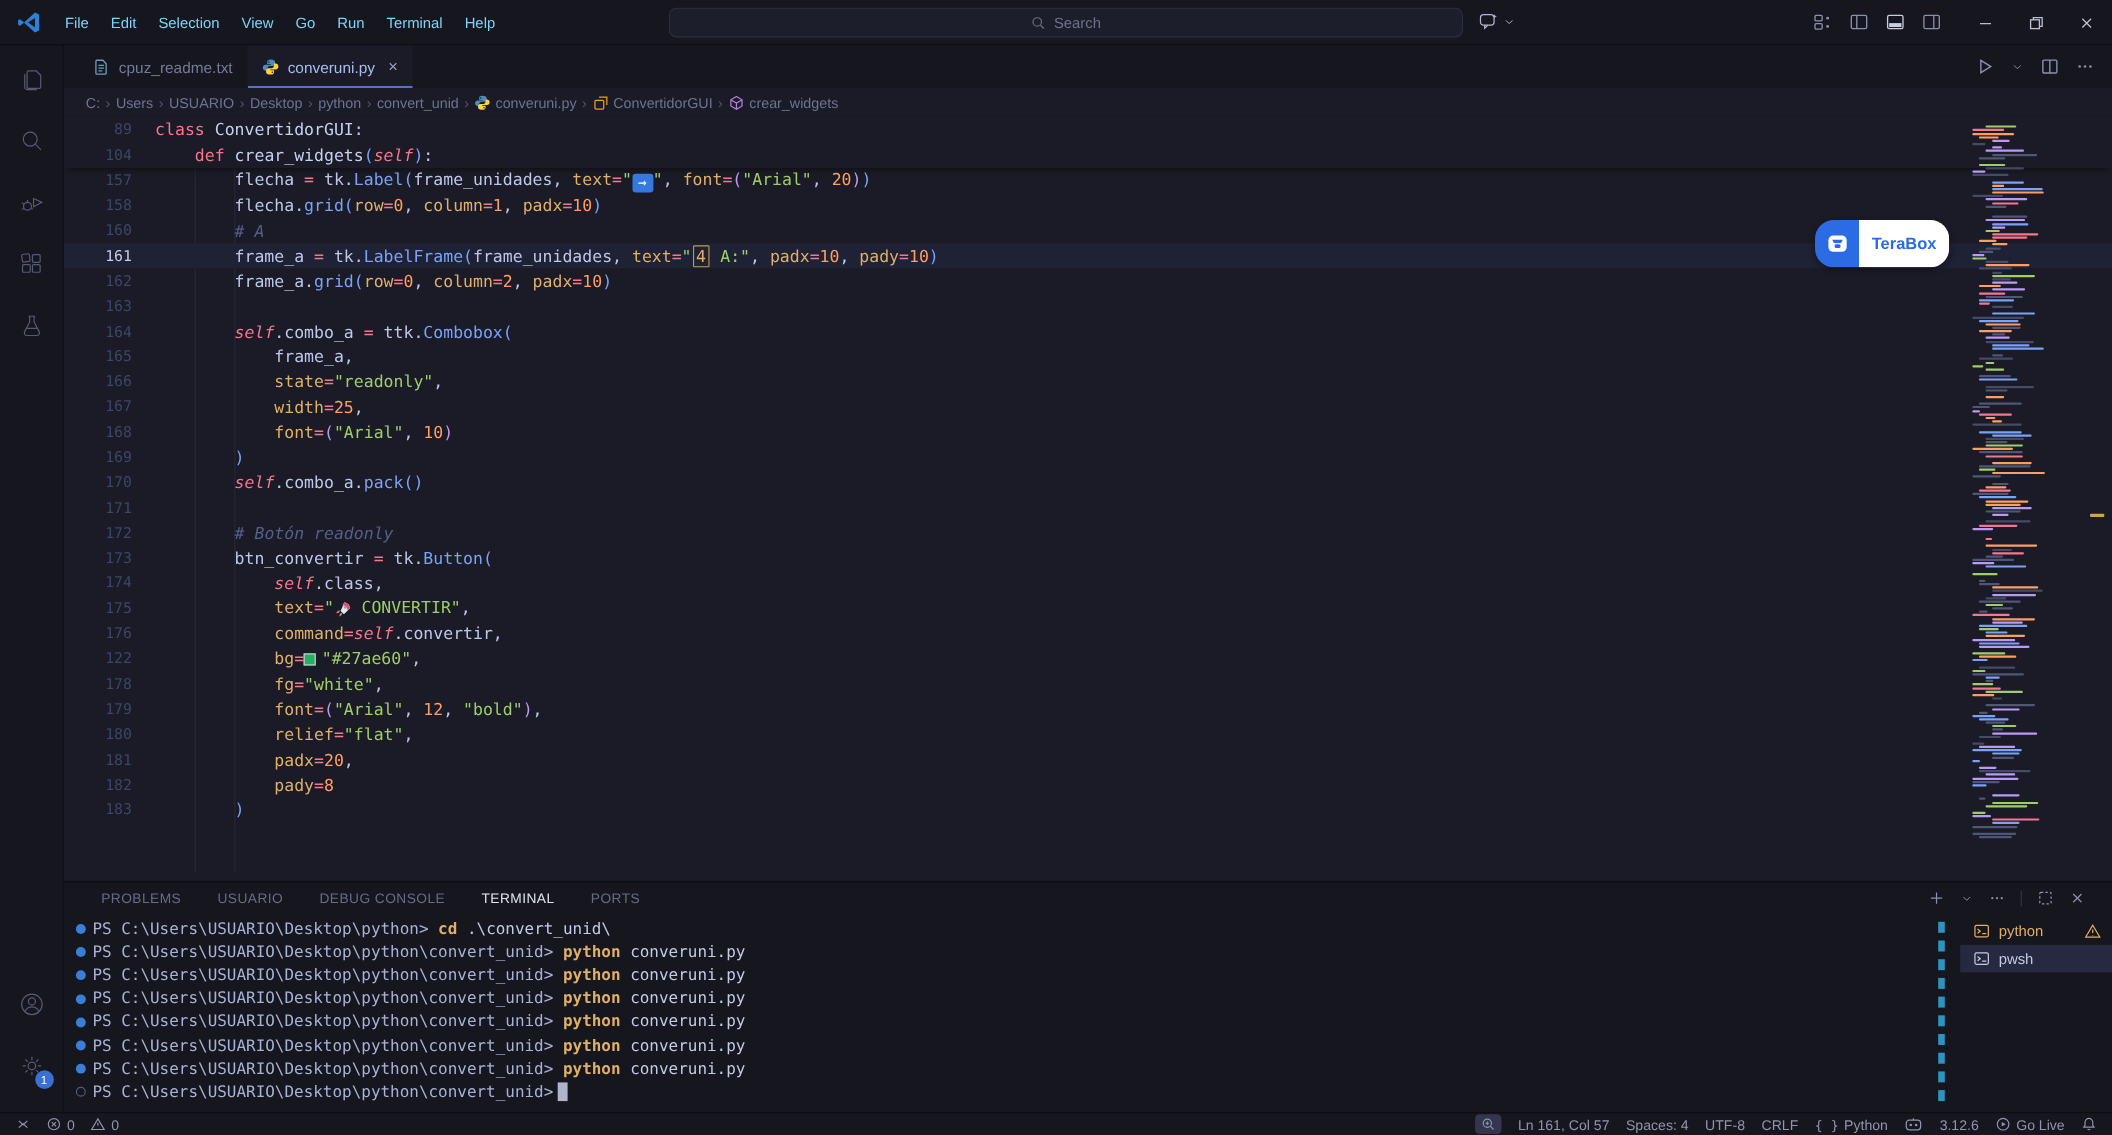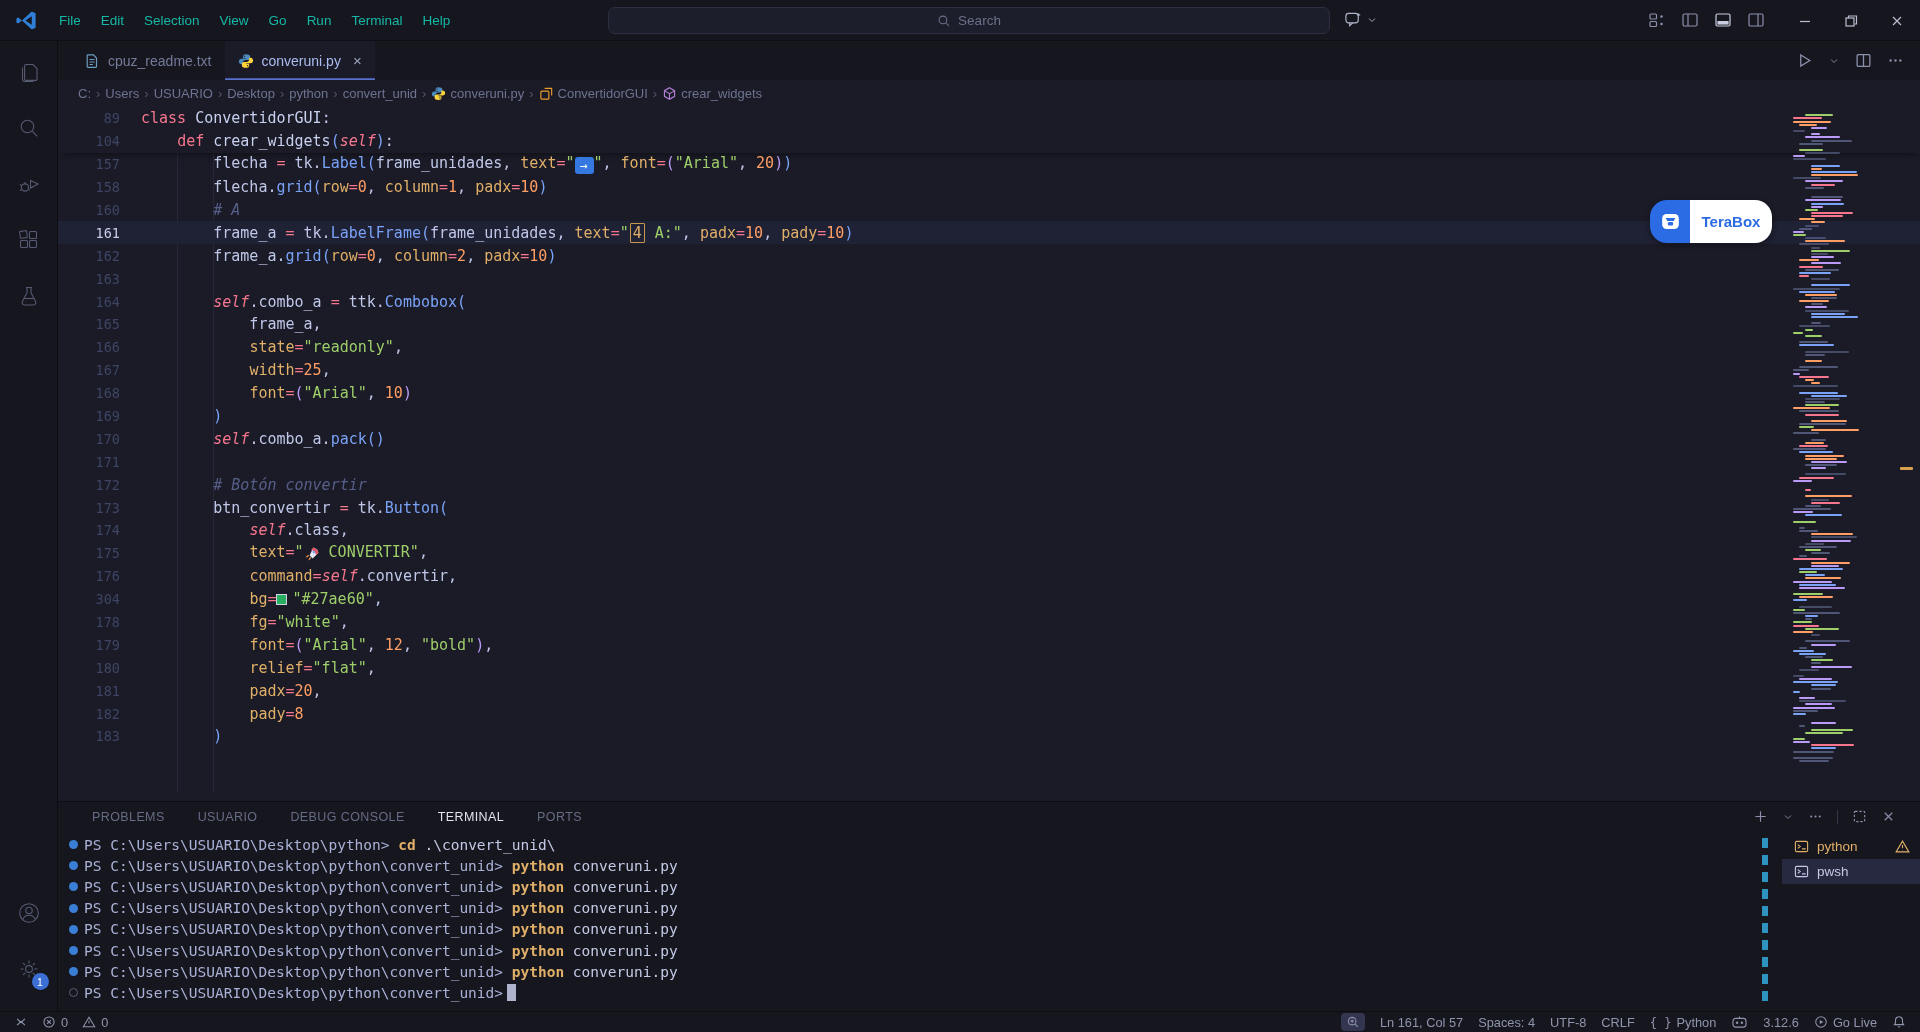--- a/index.html
+++ b/index.html
@@ -6,21 +6,21 @@
   *{box-sizing:border-box;}
   .window{width:1920px;height:1032px;display:flex;flex-direction:column;background:#16161e;
     font-family:"Liberation Sans",sans-serif;color:#a9b1d6;-webkit-font-smoothing:antialiased;}
   svg{display:block;}
   .icon{width:16px;height:16px;stroke:currentColor;fill:none;stroke-width:1.2;}
 
   
   .titlebar{position:relative;height:41px;flex:none;display:flex;align-items:center;background:#16161e;border-bottom:1px solid #0d0d13;}
   .vscode-logo{width:23px;height:23px;margin:0 11px 0 15px;}
   .menus{display:flex;align-items:center;}
-  .menu-item{padding:0 10px;height:27px;line-height:27px;font-size:13.5px;color:#14b8a6;border-radius:5px;cursor:default;}
+  .menu-item{padding:0 10px;height:27px;line-height:27px;font-size:13.5px;color:#7dd3fc;border-radius:5px;cursor:default;}
   .nav-arrows{display:flex;gap:14px;margin-left:150px;color:#c3c8da;}
   .nav-arrows .icon{width:18px;height:18px;}
   .search-box{position:absolute;left:608px;top:7px;width:722px;height:27px;background:#1d1e2b;border:1px solid #2c2e42;
     border-radius:7px;display:flex;align-items:center;justify-content:center;gap:7px;color:#6b7189;font-size:13.5px;}
   .copilot-wrap{position:absolute;left:1344px;top:10px;display:flex;align-items:center;gap:3px;color:#b0b6cc;}
   .layout-icons{position:absolute;left:1648px;top:11px;display:flex;gap:15px;color:#8b91ad;}
   .layout-icons .icon{width:18px;height:18px;}
   .layout-icons .lit{color:#c8cde0;}
   .win-controls{position:absolute;left:1782px;top:0;height:41px;display:flex;}
   .win-btn{width:46px;height:41px;display:flex;align-items:center;justify-content:center;color:#b9bed0;}
@@ -407,31 +407,31 @@
             <div class="line"><span class="ln">162</span><span class="ct"><span class="tk-pl">        frame_a.</span><span class="tk-fn">grid</span><span class="tk-br1">(</span><span class="tk-kwarg">row</span><span class="tk-op">=</span><span class="tk-num">0</span><span class="tk-pl">, </span><span class="tk-kwarg">column</span><span class="tk-op">=</span><span class="tk-num">2</span><span class="tk-pl">, </span><span class="tk-kwarg">padx</span><span class="tk-op">=</span><span class="tk-num">10</span><span class="tk-br1">)</span></span></div>
             <div class="line"><span class="ln">163</span><span class="ct"></span></div>
             <div class="line"><span class="ln">164</span><span class="ct"><span class="tk-pl">        </span><span class="tk-self">self</span><span class="tk-pl">.combo_a </span><span class="tk-op">=</span><span class="tk-pl"> ttk.</span><span class="tk-fn">Combobox</span><span class="tk-br1">(</span></span></div>
             <div class="line"><span class="ln">165</span><span class="ct"><span class="tk-pl">            frame_a,</span></span></div>
             <div class="line"><span class="ln">166</span><span class="ct"><span class="tk-pl">            </span><span class="tk-kwarg">state</span><span class="tk-op">=</span><span class="tk-str">"readonly"</span><span class="tk-pl">,</span></span></div>
             <div class="line"><span class="ln">167</span><span class="ct"><span class="tk-pl">            </span><span class="tk-kwarg">width</span><span class="tk-op">=</span><span class="tk-num">25</span><span class="tk-pl">,</span></span></div>
             <div class="line"><span class="ln">168</span><span class="ct"><span class="tk-pl">            </span><span class="tk-kwarg">font</span><span class="tk-op">=</span><span class="tk-br2">(</span><span class="tk-str">"Arial"</span><span class="tk-pl">, </span><span class="tk-num">10</span><span class="tk-br2">)</span></span></div>
             <div class="line"><span class="ln">169</span><span class="ct"><span class="tk-pl">        </span><span class="tk-br1">)</span></span></div>
             <div class="line"><span class="ln">170</span><span class="ct"><span class="tk-pl">        </span><span class="tk-self">self</span><span class="tk-pl">.combo_a.</span><span class="tk-fn">pack</span><span class="tk-br1">()</span></span></div>
             <div class="line"><span class="ln">171</span><span class="ct"></span></div>
-            <div class="line"><span class="ln">172</span><span class="ct"><span class="tk-pl">        </span><span class="tk-cmt"># Botón convertir</span></span></div>
+            <div class="line"><span class="ln">172</span><span class="ct"><span class="tk-pl">        </span><span class="tk-cmt"># Botón readonly</span></span></div>
             <div class="line"><span class="ln">173</span><span class="ct"><span class="tk-pl">        btn_convertir </span><span class="tk-op">=</span><span class="tk-pl"> tk.</span><span class="tk-fn">Button</span><span class="tk-br1">(</span></span></div>
             <div class="line"><span class="ln">174</span><span class="ct"><span class="tk-pl">            </span><span class="tk-self">self</span><span class="tk-pl">.class,</span></span></div>
             <div class="line"><span class="ln">175</span><span class="ct"><span class="tk-pl">            </span><span class="tk-kwarg">text</span><span class="tk-op">=</span><span class="tk-str">"</span><span class="rocket-emoji" style="display: inline-block; vertical-align: -3px;"><svg viewBox="0 0 16 16" width="16" height="16">
                     <path d="M9.2 1.6c2.6.5 4.7 2.6 5.2 5.2l-5.7 5.7-3.1-3.1z" fill="#e3e8f4"></path>
                     <path d="M9.2 1.6c2.6.5 4.7 2.6 5.2 5.2l-2.3 2.3c-.3-2.8-2.4-4.9-5.2-5.2z" fill="#e05561"></path>
                     <circle cx="9.9" cy="6.1" r="1.3" fill="#7aa2f7"></circle>
                     <path d="M5.2 8.8 3 9.4 1.4 11.6l2.7-.6zM7.2 10.8l-.6 2.2-2.2 1.6.6-2.7z" fill="#e0884f"></path>
                   </svg></span><span class="tk-str"> CONVERTIR"</span><span class="tk-pl">,</span></span></div>
             <div class="line"><span class="ln">176</span><span class="ct"><span class="tk-pl">            </span><span class="tk-kwarg">command</span><span class="tk-op">=</span><span class="tk-self">self</span><span class="tk-pl">.convertir,</span></span></div>
-            <div class="line"><span class="ln">304</span><span class="ct"><span class="tk-pl">            </span><span class="tk-kwarg">bg</span><span class="tk-op">=</span><span class="color-swatch"></span><span class="tk-str">"#27ae60"</span><span class="tk-pl">,</span></span></div>
+            <div class="line"><span class="ln">122</span><span class="ct"><span class="tk-pl">            </span><span class="tk-kwarg">bg</span><span class="tk-op">=</span><span class="color-swatch"></span><span class="tk-str">"#27ae60"</span><span class="tk-pl">,</span></span></div>
             <div class="line"><span class="ln">178</span><span class="ct"><span class="tk-pl">            </span><span class="tk-kwarg">fg</span><span class="tk-op">=</span><span class="tk-str">"white"</span><span class="tk-pl">,</span></span></div>
             <div class="line"><span class="ln">179</span><span class="ct"><span class="tk-pl">            </span><span class="tk-kwarg">font</span><span class="tk-op">=</span><span class="tk-br2">(</span><span class="tk-str">"Arial"</span><span class="tk-pl">, </span><span class="tk-num">12</span><span class="tk-pl">, </span><span class="tk-str">"bold"</span><span class="tk-br2">)</span><span class="tk-pl">,</span></span></div>
             <div class="line"><span class="ln">180</span><span class="ct"><span class="tk-pl">            </span><span class="tk-kwarg">relief</span><span class="tk-op">=</span><span class="tk-str">"flat"</span><span class="tk-pl">,</span></span></div>
             <div class="line"><span class="ln">181</span><span class="ct"><span class="tk-pl">            </span><span class="tk-kwarg">padx</span><span class="tk-op">=</span><span class="tk-num">20</span><span class="tk-pl">,</span></span></div>
             <div class="line"><span class="ln">182</span><span class="ct"><span class="tk-pl">            </span><span class="tk-kwarg">pady</span><span class="tk-op">=</span><span class="tk-num">8</span></span></div>
             <div class="line"><span class="ln">183</span><span class="ct"><span class="tk-pl">        </span><span class="tk-br1">)</span></span></div>
           </div>
         <div class="minimap">
             <div class="mm-row" style="top: 6.3px; left: 15px; width: 27.9007px; background: rgb(158, 206, 106);"></div>
             <div class="mm-row" style="top: 9.45px; left: 3px; width: 29.2397px; background: rgb(247, 118, 142);"></div>

